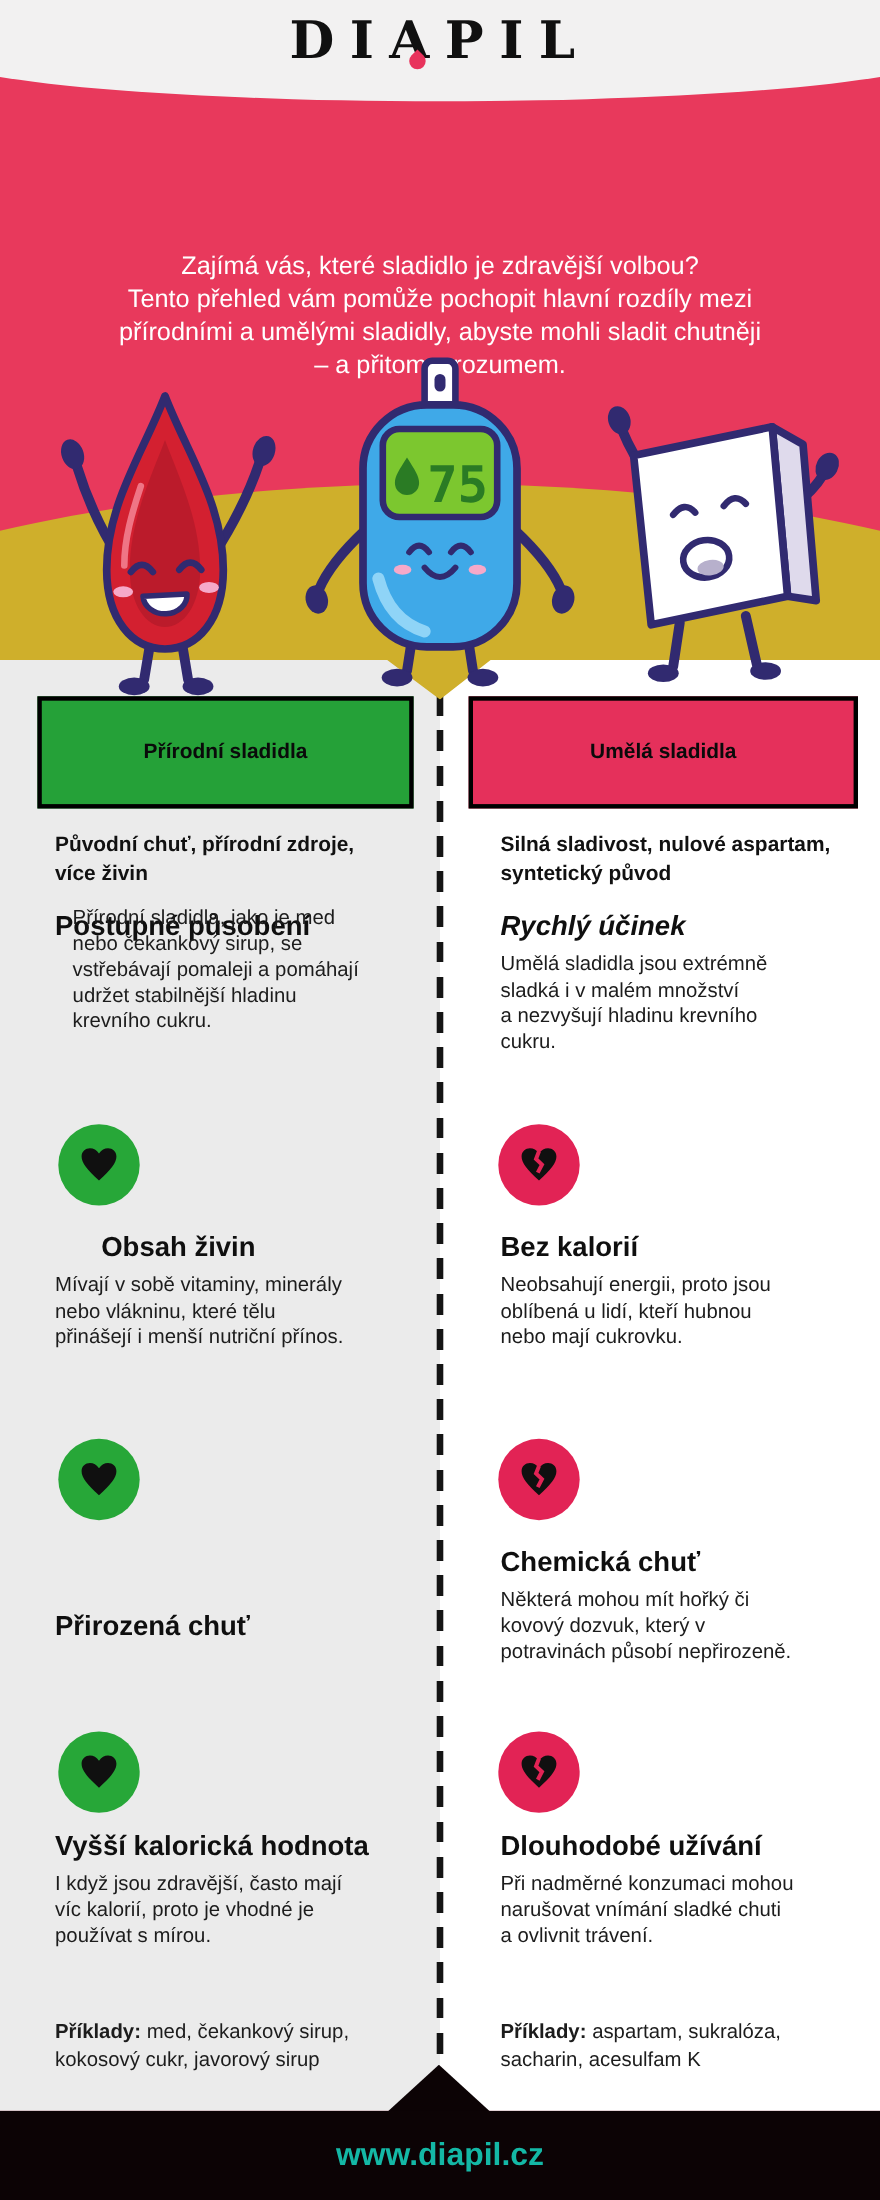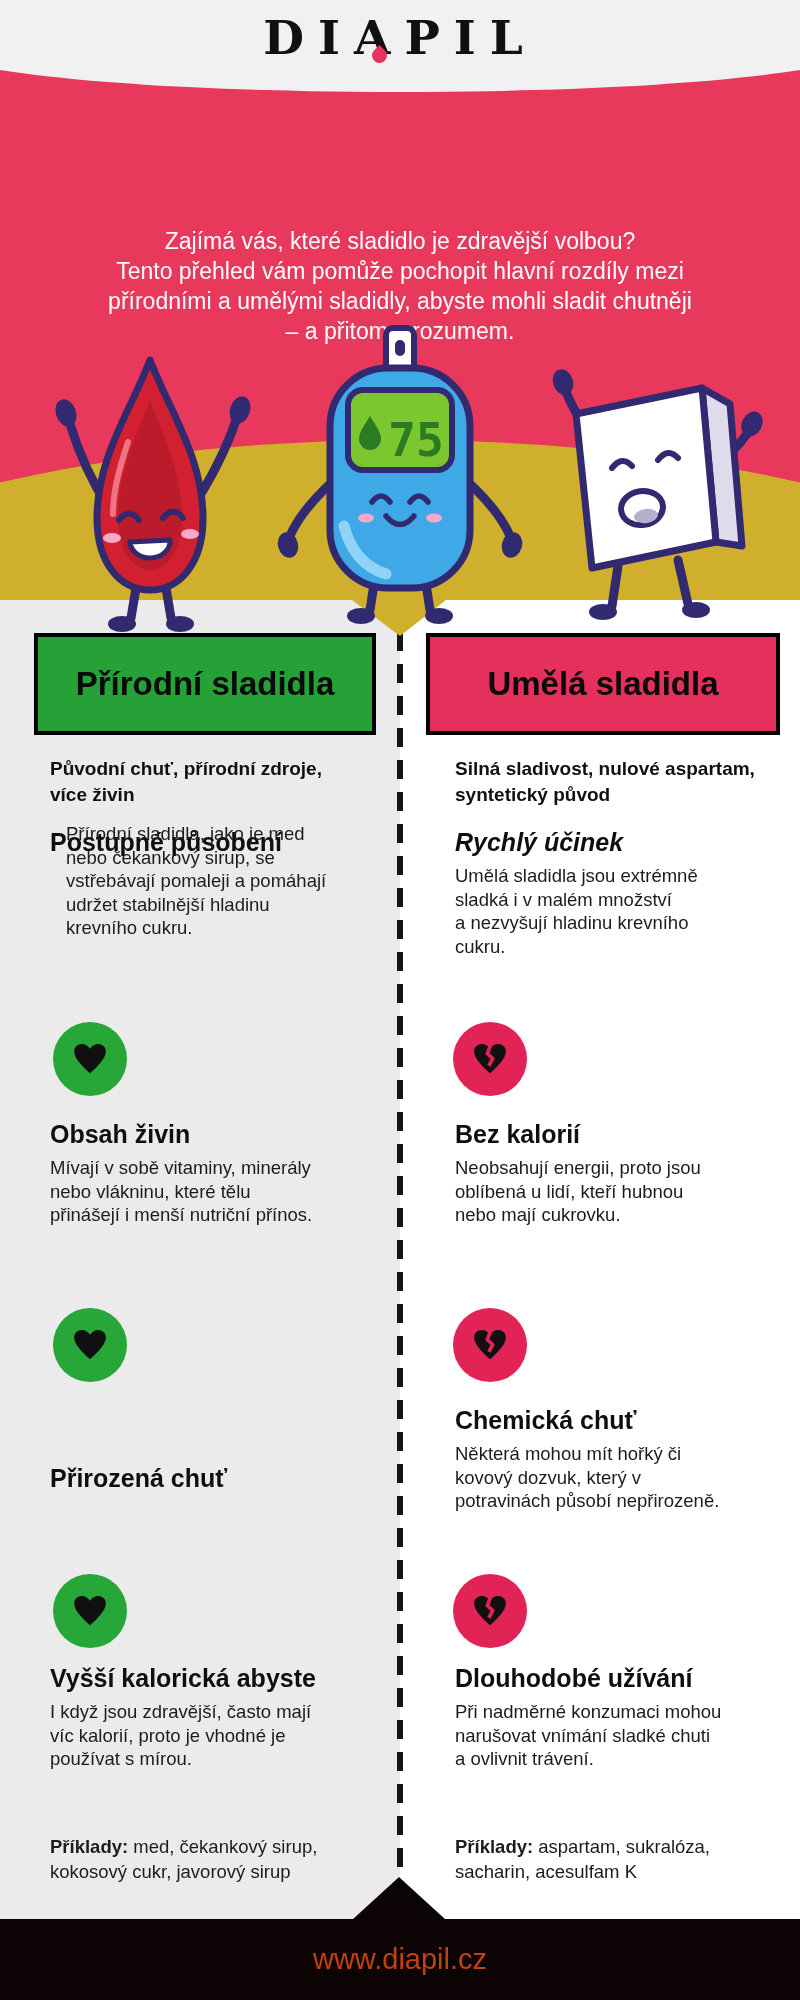--- a/index.html
+++ b/index.html
@@ -21,21 +21,21 @@
             font-size:23px;line-height:30px;color:#ffffff;}
   .hero-art{position:absolute;top:320px;left:0;width:800px;height:340px;z-index:5;pointer-events:none;}
 
   
   .col-bg-left{position:absolute;top:600px;left:0;width:400px;height:1319px;background:#ebebeb;z-index:1;}
   .col-bg-right{position:absolute;top:600px;left:400px;width:400px;height:1319px;background:#ffffff;z-index:1;}
   .divider{position:absolute;top:600px;left:397px;width:6px;height:1277px;z-index:2;
            background:repeating-linear-gradient(180deg,#141414 0 19px,transparent 19px 32px);}
   .hdr-box{position:absolute;top:633px;height:102px;border:4px solid #000;box-sizing:border-box;z-index:4;
            display:flex;align-items:center;justify-content:center;
-           font-size:33px;font-weight:bold;color:#0a0a0a;}
+           font-size:19px;font-weight:bold;color:#0a0a0a;}
   .hdr-left{left:34px;width:342px;background:#25a138;}
   .hdr-right{left:426px;width:354px;background:#e5305b;}
 
   .txt{position:absolute;z-index:4;color:#1c1c1c;white-space:pre-line;}
   .intro{font-weight:bold;font-size:19px;line-height:26px;color:#111;}
   .heading{font-weight:bold;font-size:25px;color:#0f0f0f;white-space:normal;}
   .body{font-size:18.5px;line-height:23.5px;}
   .colL{left:50px;width:320px;}
   .colR{left:455px;width:320px;}
 
@@ -48,21 +48,21 @@
   .icy-1{top:1022px;} .icy-2{top:1308px;} .icy-3{top:1574px;}
 
   .examples{font-size:18.5px;line-height:25px;}
   .examples .lbl{font-weight:bold;margin-top:48px;}
 
   
   .footer{position:absolute;top:1919px;left:0;width:800px;height:81px;background:#0c0305;z-index:6;
           display:flex;align-items:center;justify-content:center;}
   .footer-tri{position:absolute;top:1877px;left:352px;width:94px;height:43px;background:#0c0305;z-index:6;
               clip-path:polygon(50% 0,100% 100%,0 100%);}
-  .footer-url{color:#c2410c;font-weight:normal;font-size:29px;}
+  .footer-url{color:#14b8a6;font-weight:bold;font-size:29px;}
 </style>
 </head>
 <body>
 
 <div class="page">
 
   <div class="top-cap">
     <div class="logo">DIAPIL</div>
     <div class="logo-drop"></div>
   </div>
@@ -171,21 +171,21 @@
         <path d="M12 21C5.4 14.9 2 11 2 7.2 2 4.3 4.3 2.5 6.8 2.5c2 0 3.9 1.1 5.2 3 1.3-1.9 3.2-3 5.2-3 2.5 0 4.8 1.8 4.8 4.7 0 3.8-3.4 7.7-10 13.8z" fill="#101010"></path>
       </svg>
   </div>
   <div class="icon-circle ic-red icx-r icy-1">
     <svg viewBox="0 0 24 24">
         <path d="M12 21C5.4 14.9 2 11 2 7.2 2 4.3 4.3 2.5 6.8 2.5c2 0 3.9 1.1 5.2 3 1.3-1.9 3.2-3 5.2-3 2.5 0 4.8 1.8 4.8 4.7 0 3.8-3.4 7.7-10 13.8z" fill="#101010"></path>
         <path d="M12 4.2 10.3 8.6 13.7 11.8 11.3 16.4" stroke="#e22355" stroke-width="2.3" fill="none"></path>
       </svg>
   </div>
 
-  <div class="txt heading colL" style="top:1120px;">Obsah živin</div>
+  <div class="txt heading colL" style="top:1120px;margin-left:42px;">Obsah živin</div>
   <div class="txt body colL" style="top:1156px;">Mívají v sobě vitaminy, minerály
 nebo vlákninu, které tělu
 přinášejí i menší nutriční přínos.</div>
   <div class="txt heading colR" style="top:1120px;">Bez kalorií</div>
   <div class="txt body colR" style="top:1156px;">Neobsahují energii, proto jsou
 oblíbená u lidí, kteří hubnou
 nebo mají cukrovku.</div>
 
   <div class="icon-circle ic-green icx-l icy-2">
     <svg viewBox="0 0 24 24">
@@ -210,21 +210,21 @@
         <path d="M12 21C5.4 14.9 2 11 2 7.2 2 4.3 4.3 2.5 6.8 2.5c2 0 3.9 1.1 5.2 3 1.3-1.9 3.2-3 5.2-3 2.5 0 4.8 1.8 4.8 4.7 0 3.8-3.4 7.7-10 13.8z" fill="#101010"></path>
       </svg>
   </div>
   <div class="icon-circle ic-red icx-r icy-3">
     <svg viewBox="0 0 24 24">
         <path d="M12 21C5.4 14.9 2 11 2 7.2 2 4.3 4.3 2.5 6.8 2.5c2 0 3.9 1.1 5.2 3 1.3-1.9 3.2-3 5.2-3 2.5 0 4.8 1.8 4.8 4.7 0 3.8-3.4 7.7-10 13.8z" fill="#101010"></path>
         <path d="M12 4.2 10.3 8.6 13.7 11.8 11.3 16.4" stroke="#e22355" stroke-width="2.3" fill="none"></path>
       </svg>
   </div>
 
-  <div class="txt heading colL" style="top:1664px;">Vyšší kalorická abyste</div>
+  <div class="txt heading colL" style="top:1664px;">Vyšší kalorická hodnota</div>
   <div class="txt body colL" style="top:1700px;">I když jsou zdravější, často mají
 víc kalorií, proto je vhodné je
 používat s mírou.</div>
   <div class="txt heading colR" style="top:1664px;">Dlouhodobé užívání</div>
   <div class="txt body colR" style="top:1700px;">Při nadměrné konzumaci mohou
 narušovat vnímání sladké chuti
 a ovlivnit trávení.</div>
 
   <div class="txt examples colL" style="top:1834px;"><span class="lbl">Příklady:</span> <span>med, čekankový sirup,
 kokosový cukr, javorový sirup</span></div>

